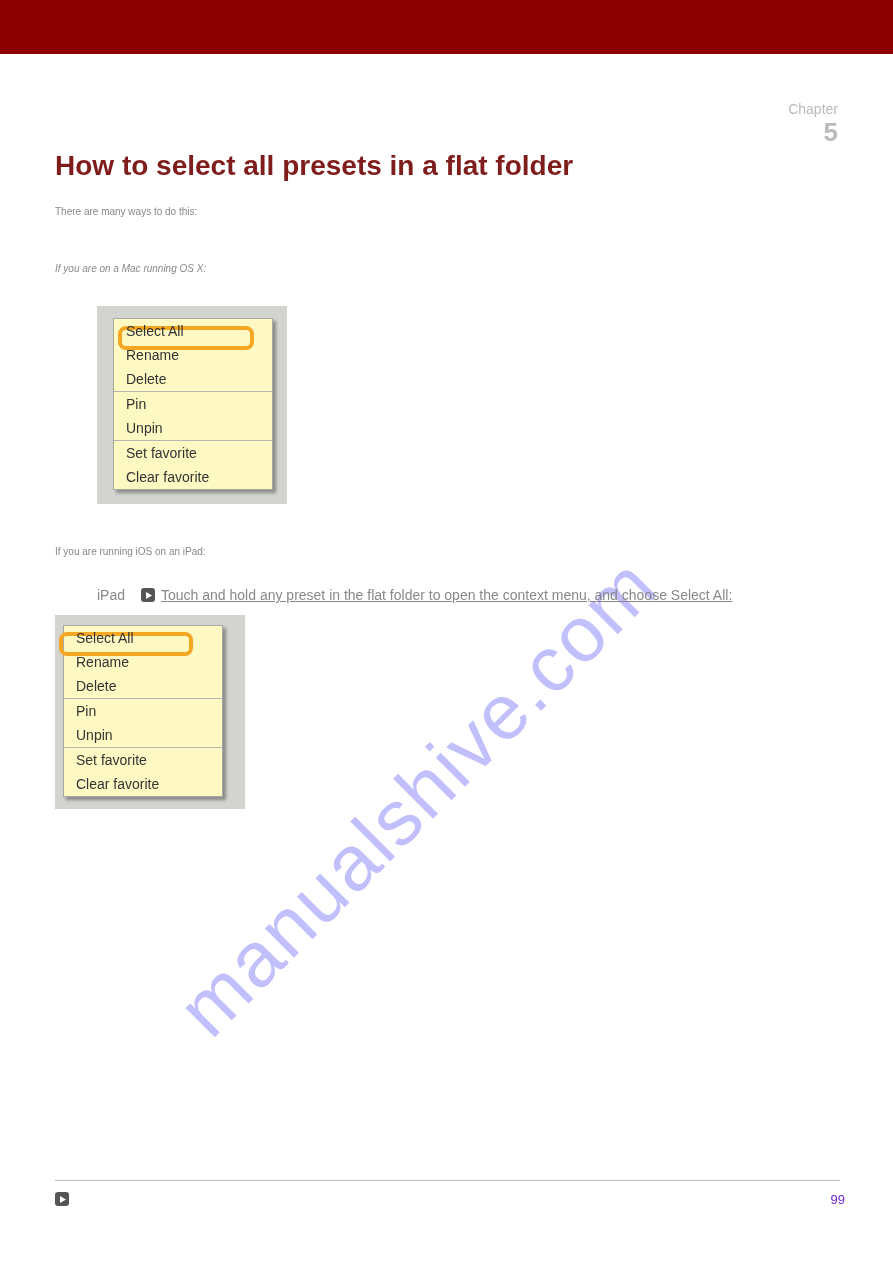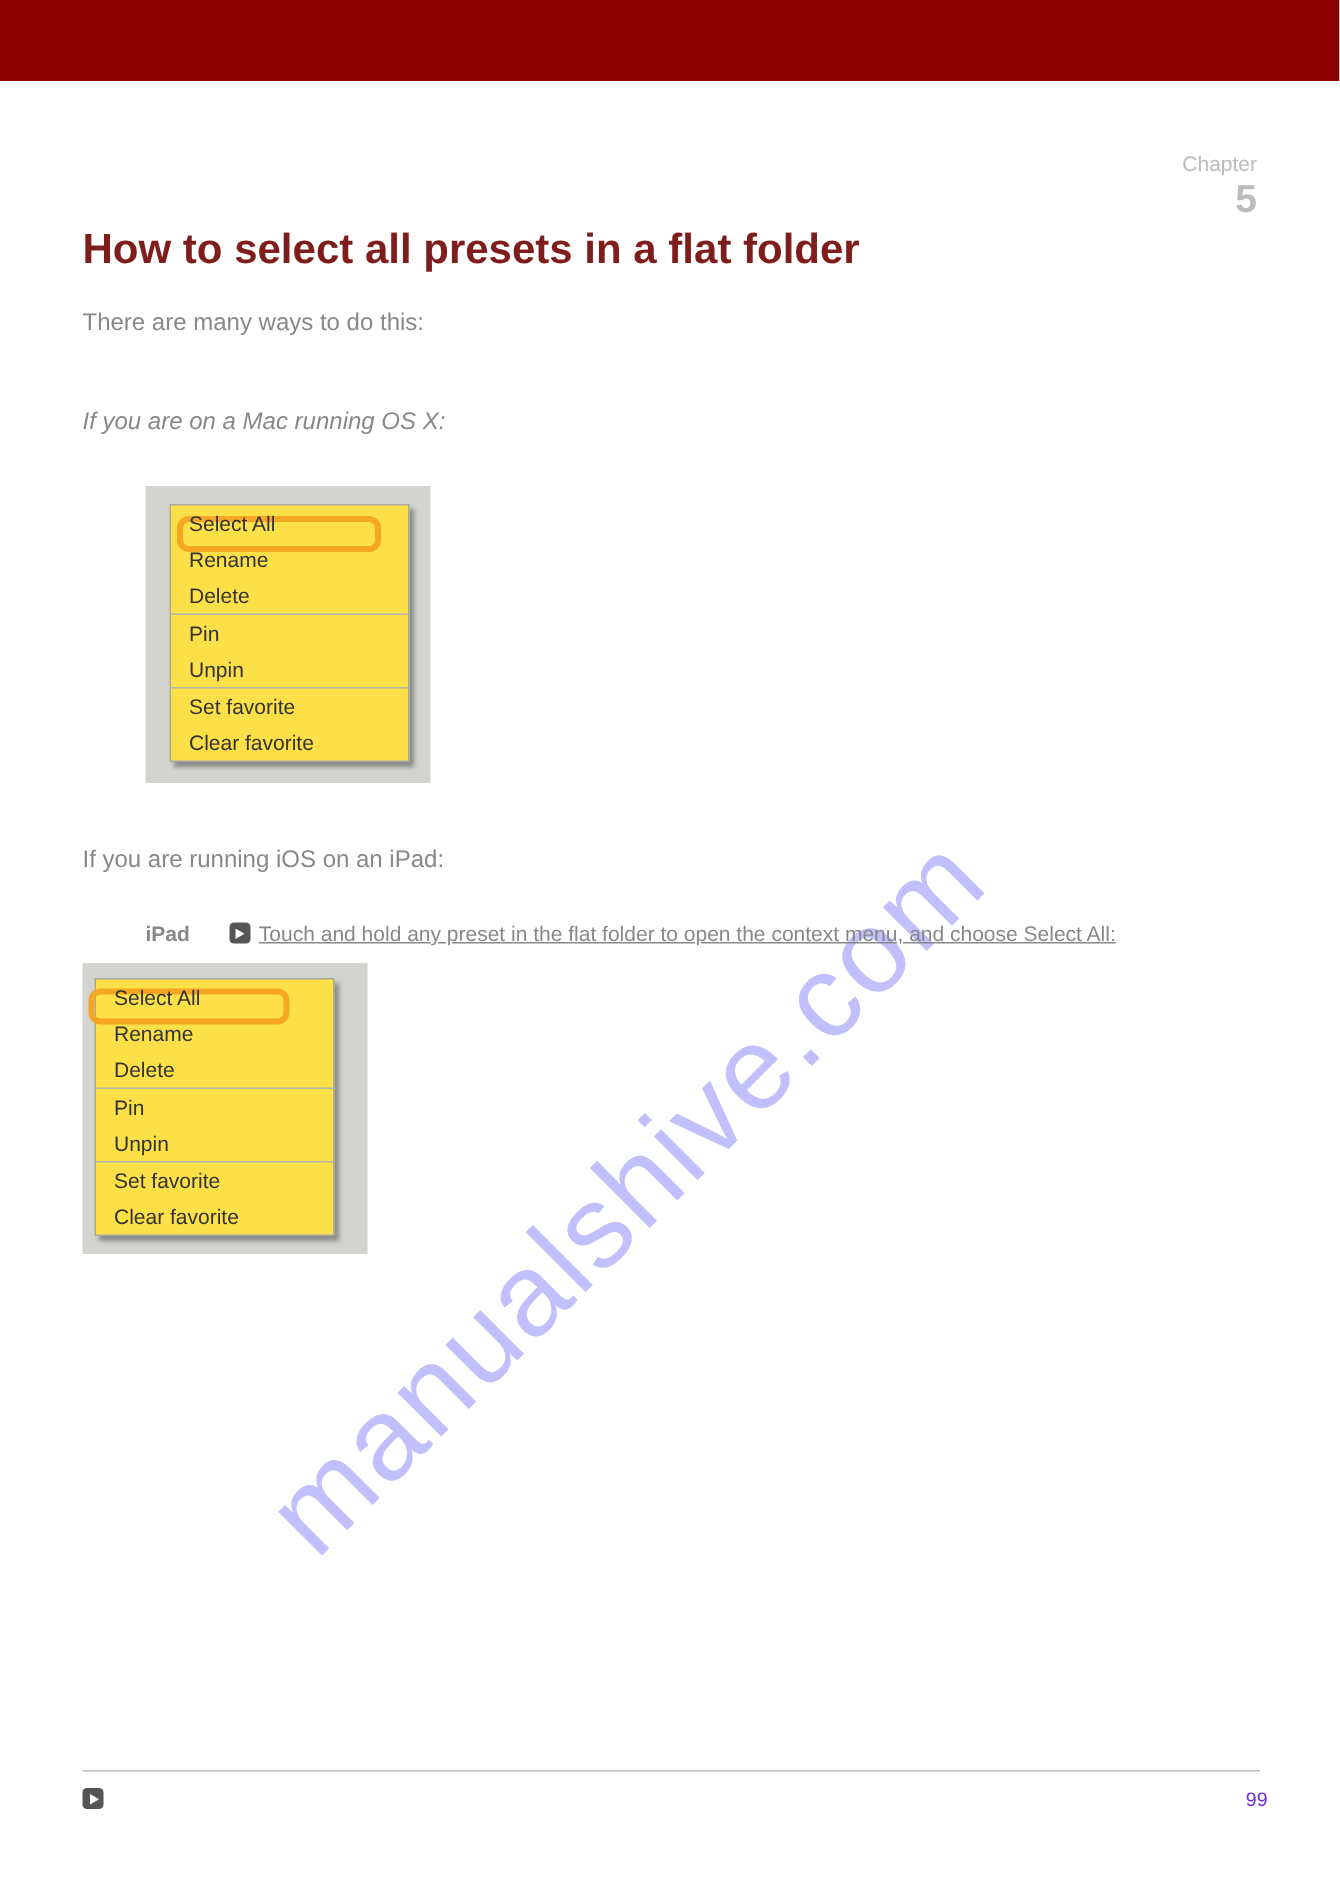--- a/index.html
+++ b/index.html
@@ -30,21 +30,21 @@
     position: absolute;
     left: 55px; top: 150px;
     width: 785px;
   }
   .h2 {
     font-size: 28px;
     color: #7f1d1d;
     font-weight: 700;
     margin-bottom: 22px;
   }
-  p, .line { color: #777; font-size: 16px; line-height: 1.5; }
+  p, .line { color: #777; font-size: 10px; line-height: 1.5; }
   .light { color: #888; }
   .kbd-row { display: flex; align-items: center; flex-wrap: wrap; }
   .kbd {
     display: inline-block;
     border: 2px solid #aaa;
     border-radius: 6px;
     min-width: 44px; height: 26px;
     text-align: center;
     padding: 0 8px;
     background: #fff;
@@ -63,21 +63,21 @@
   }
   .context-block2 {
     margin-top: 12px;
     margin-left: 0px;
     width: 190px;
     background: #d3d3cf;
     padding: 10px 10px 12px 8px;
     position: relative;
   }
   .menu-panel {
-    background: #fde047;
+    background: #fef9c3;
     border: 1px solid #a8a8a4;
     box-shadow: 3px 3px 3px rgba(0,0,0,0.35);
     font-size: 14px;
     color: #333;
   }
   .menu-group { border-bottom: 1px solid #b4b4b0; }
   .menu-group:last-child { border-bottom: none; }
   .menu-item {
     padding: 4px 12px;
     position: relative;
@@ -173,21 +173,21 @@
       <div class="menu-group">
         <div class="menu-item">Set favorite</div>
         <div class="menu-item">Clear favorite</div>
       </div>
     </div>
   </div>
 
   <p class="light" style="margin-top:40px;">If you are running iOS on an iPad:</p>
 
   <div class="ipad-line" style="margin-left:42px;">
-    <span class="light" style="margin-right:26px;font-weight:bold;">iPad</span>
+    <span class="light" style="margin-right:16px;">iPad</span>
     <span class="expander-btn">
       <svg width="7" height="7" viewBox="0 0 7 7">
           <polygon points="1,0 7,3.5 1,7" fill="#fff"></polygon>
         </svg>
     </span>
     <span class="note-ipad">Touch and hold any preset in the flat folder to open the context menu, and choose Select All:</span>
   </div>
 
   <div class="context-block2">
     <div class="menu-panel panel2" style="position:relative;">

